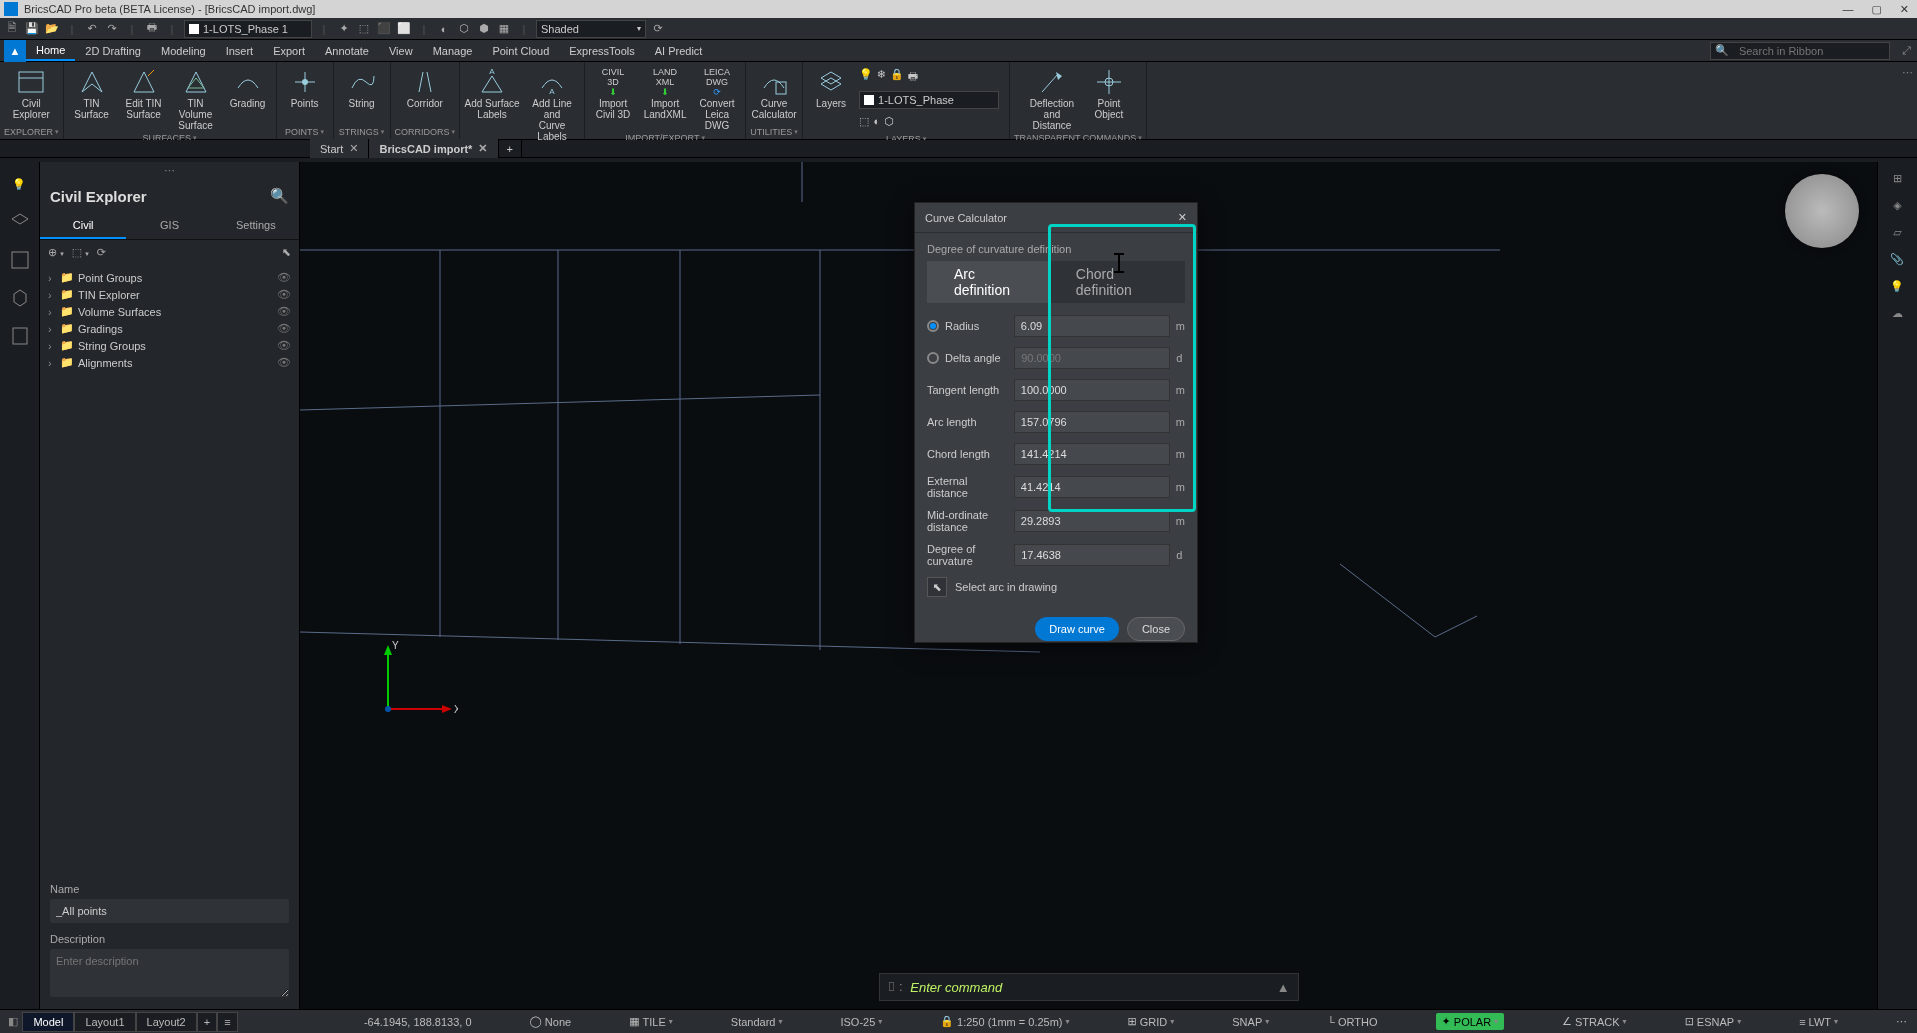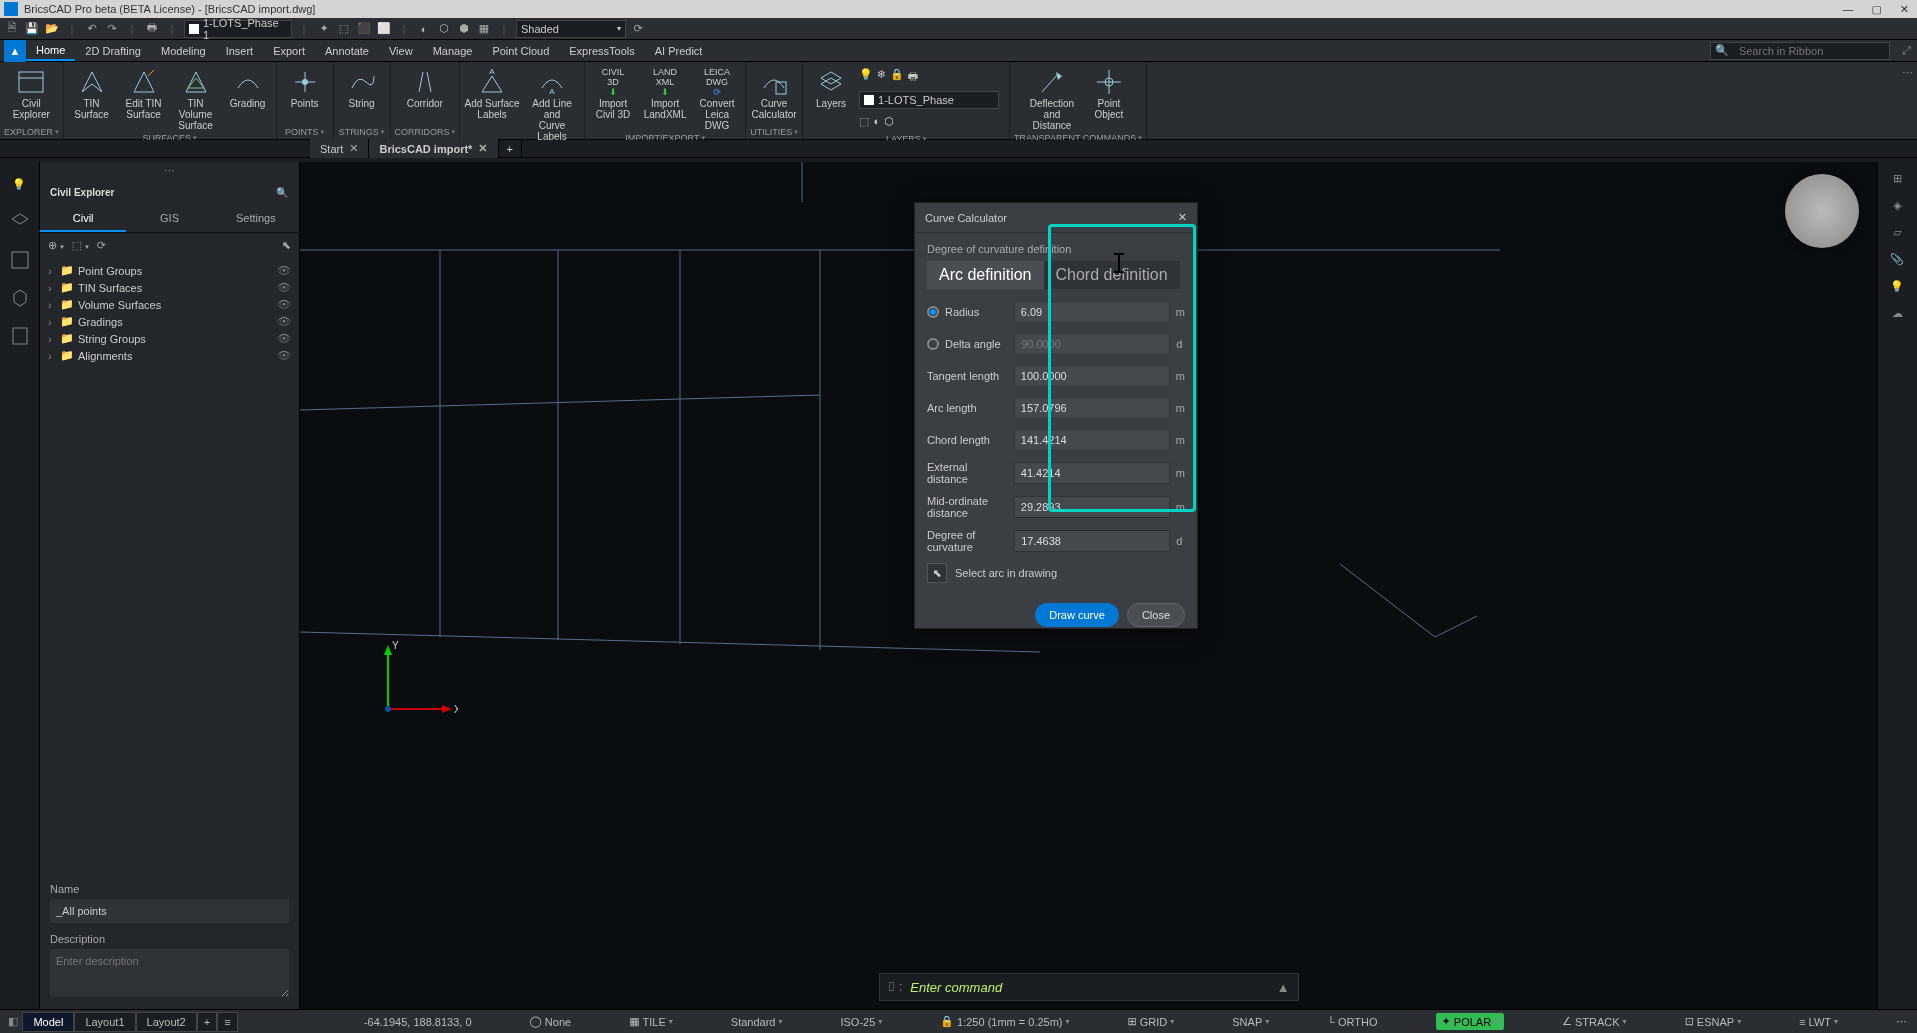--- a/index.html
+++ b/index.html
@@ -27,21 +27,21 @@
 .ribbon .layer-controls { display:flex; align-items:center; gap:4px; padding:4px; flex-wrap:wrap; width:150px; }
 .ribbon .layer-controls .layerbox { width:140px; height:18px; background:#1a1d21; border:1px solid #444; display:flex; align-items:center; padding:0 4px; color:#ccc; font-size:11px; }
 .doc-tabs { height: 18px; background: #1a1d21; display: flex; align-items: center; padding-left: 310px; gap:0; border-bottom:1px solid #000;}
 .doc-tab { padding: 3px 10px; color: #ccc; background:#2a2e33; display:flex; align-items:center; gap:6px; border-right:1px solid #000; font-size:11px;}
 .doc-tab .x { color:#aaa; cursor:pointer; }
 .doc-tab.plus { background:transparent; padding:3px 8px; }
 .workspace { position: absolute; top: 162px; left: 0; right: 0; bottom: 24px; display: flex; }
 .leftrail { width: 40px; background: #1a1d21; border-right: 1px solid #000; display:flex; flex-direction:column; align-items:center; gap:14px; padding-top:10px;}
 .leftrail .railicon { width:24px; height:24px; color:#888; display:flex; align-items:center; justify-content:center; cursor:pointer;}
 .panel { width: 260px; background: #23272b; border-right: 1px solid #000; display:flex; flex-direction:column; }
-.panel-head { display:flex; align-items:center; padding:8px 10px; font-size:10px; font-weight:600; color:#ddd;gap:16px;}
+.panel-head { display:flex; align-items:center; padding:8px 10px; font-size:15px; font-weight:600; color:#ddd;gap:16px;}
 .panel-head .srch { margin-left:auto; color:#888;}
 .panel-tabs { display:flex; border-bottom:1px solid #111; }
 .panel-tab { flex:1; text-align:center; padding:6px 0; color:#aaa; cursor:pointer; font-size:11px;}
 .panel-tab.active { color:#fff; border-bottom:2px solid #0090ff;}
 .panel-toolbar { display:flex; gap:8px; padding:6px 8px; color:#aaa;}
 .panel-toolbar .titem { cursor:pointer; }
 .tree { padding:4px 8px; }
 .tree-item { display:flex; align-items:center; padding:2px 0; color:#ccc; font-size:11px;}
 .tree-item .chev { width:12px; color:#888; }
 .tree-item .folder { width:14px; color:#e6a23c; margin-right:4px;}
@@ -54,21 +54,21 @@
 .rightrail .railicon { color:#888;}
 .viewcube { position:absolute; right:18px; top:12px; width:74px; height:74px; border-radius:50%; background:radial-gradient(circle,#bbb 0%,#888 100%); box-shadow:0 0 8px rgba(0,0,0,0.5);}
 .cmdbar { position:absolute; left:50%; transform:translateX(-50%); bottom:8px; width:420px; height:28px; background:#1a1d21; border:1px solid #333; display:flex; align-items:center; padding:0 8px; color:#aaa; font-family:monospace; font-size:13px;}
 .cmdbar .arrow { margin-left:auto; color:#888;}
 .dialog { position:absolute; left:614px; top:40px; width:284px; background:#3b3f44; border:1px solid #222; box-shadow:0 4px 20px rgba(0,0,0,0.6); color:#ccc; font-size:11px;}
 .dialog-head { display:flex; align-items:center; padding:8px 10px; border-bottom:1px solid #2a2e33;}
 .dialog-head .x { margin-left:auto; cursor:pointer; color:#ccc;}
 .dialog-body { padding:10px 12px;}
 .dlg-section-label { color:#aaa; margin-bottom:6px;}
 .dlg-tabs { display:flex; gap:0; margin-bottom:12px;}
-.dlg-tabs .tab { padding:5px 12px; background:#2f3338; color:#aaa; cursor:pointer; font-size:16px;}
+.dlg-tabs .tab { padding:5px 27px; background:#2f3338; color:#aaa; cursor:pointer; font-size:14px;}
 .dlg-tabs .tab.active { background:#4a4e53; color:#fff;}
 .dlg-row { display:flex; align-items:center; margin-bottom:10px; gap:6px;}
 .dlg-row .rlabel { width:110px; display:flex; align-items:center; gap:6px;}
 .dlg-row .radio { width:12px; height:12px; border-radius:50%; border:2px solid #888; display:inline-flex; align-items:center; justify-content:center;}
 .dlg-row .radio.checked::after { content:""; width:6px; height:6px; border-radius:50%; background:#0090ff;}
 .dlg-row .inp { flex:1; background:#45494e; border:1px solid #333; color:#ddd; padding:4px 6px; font-size:11px;}
 .dlg-row .inp.disabled { color:#777;}
 .dlg-row .unit { width:12px; text-align:left; color:#aaa;}
 .highlight-box { position:absolute; left:748px; top:62px; width:148px; height:288px; border:3px solid #00d4c4; pointer-events:none; border-radius:4px;}
 .cursor-caret { position:absolute; left:810px; top:90px; width:18px; height:22px; pointer-events:none;}
@@ -104,21 +104,21 @@
 <div class="qat">
   <span class="icon">🗎</span>
   <span class="icon">💾</span>
   <span class="icon">📂</span>
   <span class="sep">|</span>
   <span class="icon">↶</span>
   <span class="icon">↷</span>
   <span class="sep">|</span>
   <span class="icon">🖶</span>
   <span class="sep">|</span>
-  <div class="combo" style="width:108px">
+  <div class="combo" style="width:128px">
     <span style="width:10px;height:10px;background:#fff;display:inline-block;"></span>
     <span>1-LOTS_Phase 1</span>
   </div>
   <span class="sep">|</span>
   <span class="icon">✦</span>
   <span class="icon">⬚</span>
   <span class="icon">⬛</span>
   <span class="icon">⬜</span>
   <span class="sep">|</span>
   <span class="icon">◐</span>
@@ -418,21 +418,21 @@
     <div class="tree">
       <div class="tree-item">
           <span class="chev">›</span>
           <span class="folder">📁</span>
           <span>Point Groups</span>
           <span class="eye">👁</span>
         </div>
       <div class="tree-item">
           <span class="chev">›</span>
           <span class="folder">📁</span>
-          <span>TIN Surfaces</span>
+          <span>TIN Explorer</span>
           <span class="eye">👁</span>
         </div>
       <div class="tree-item">
           <span class="chev">›</span>
           <span class="folder">📁</span>
           <span>Volume Surfaces</span>
           <span class="eye">👁</span>
         </div>
       <div class="tree-item">
           <span class="chev">›</span>

